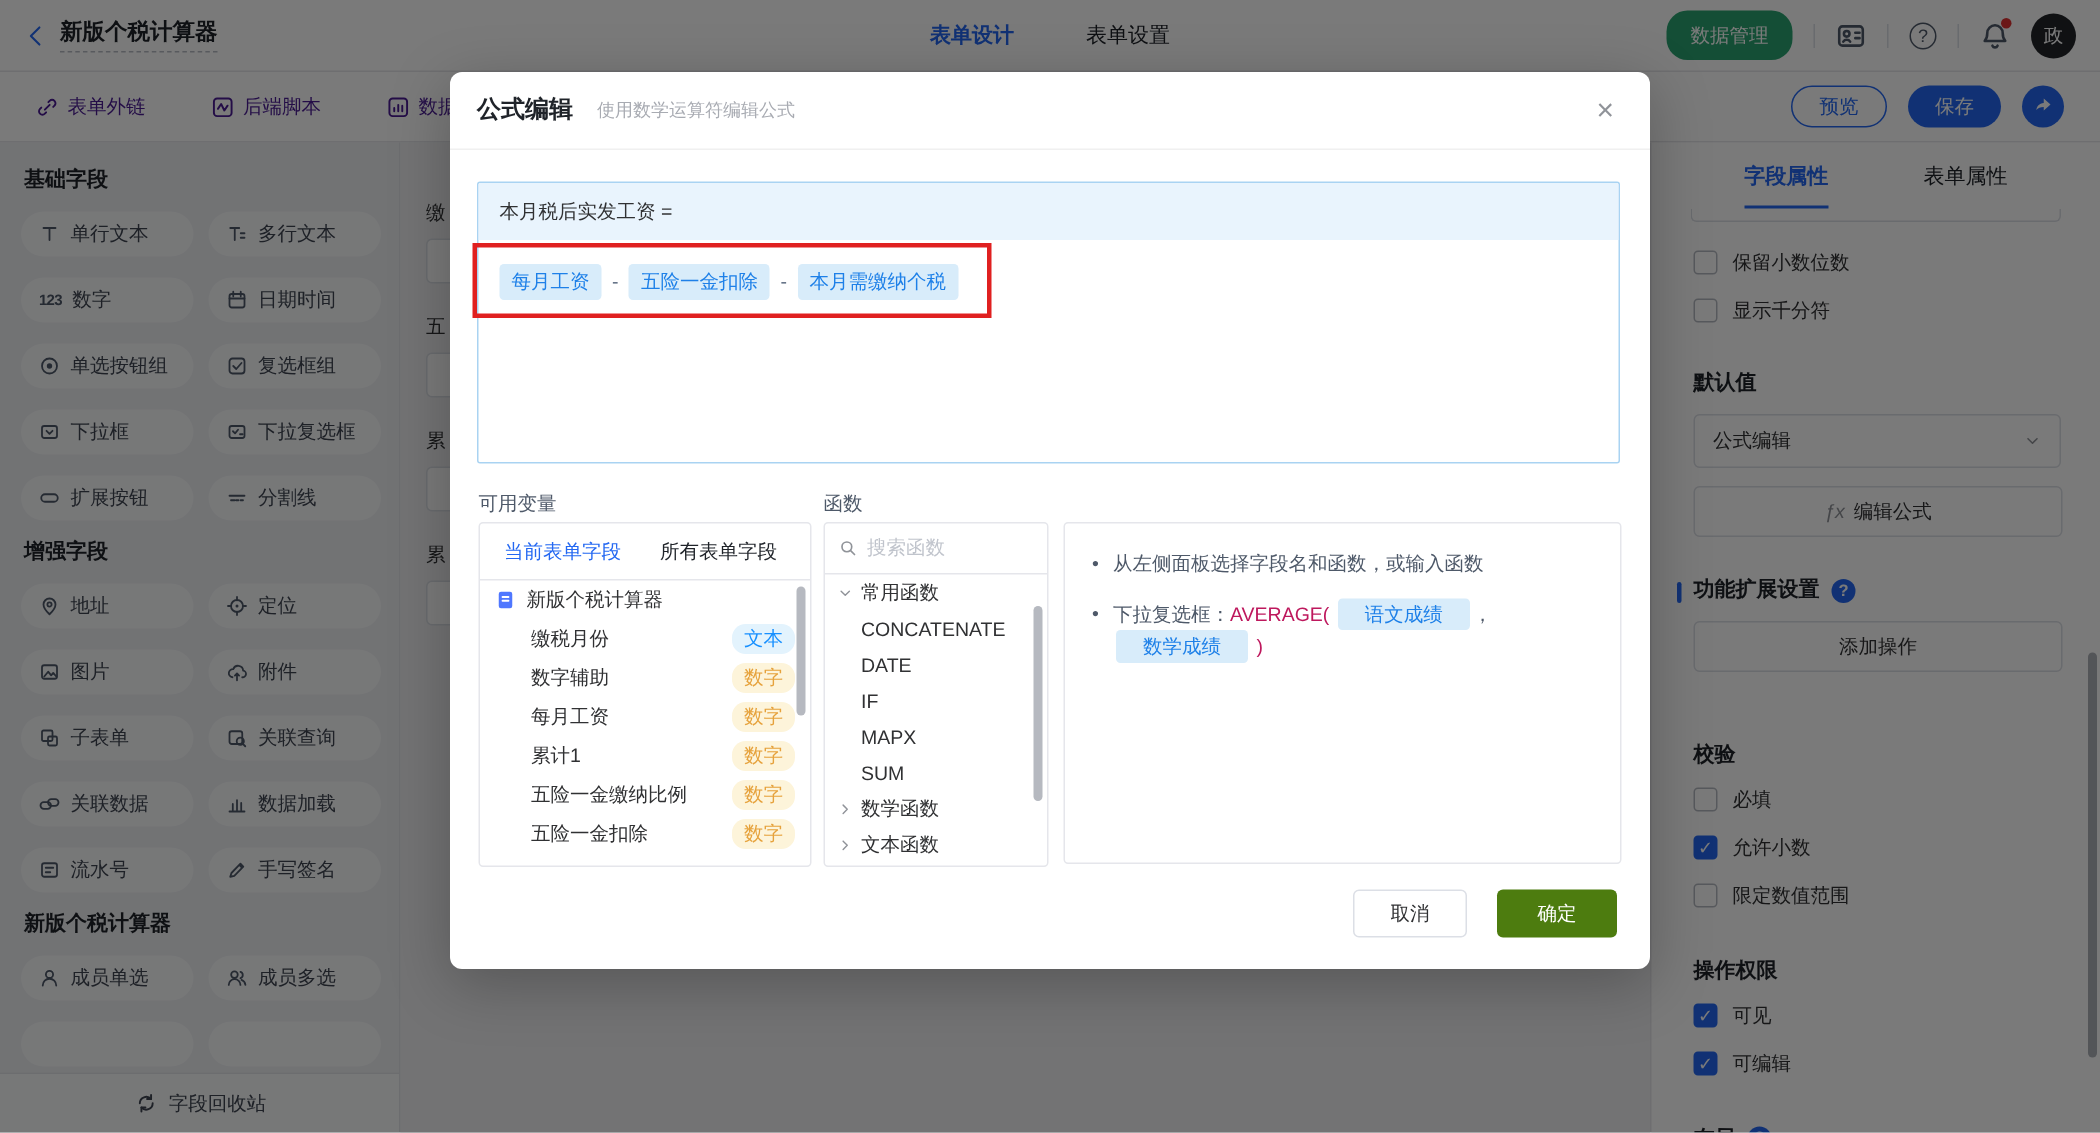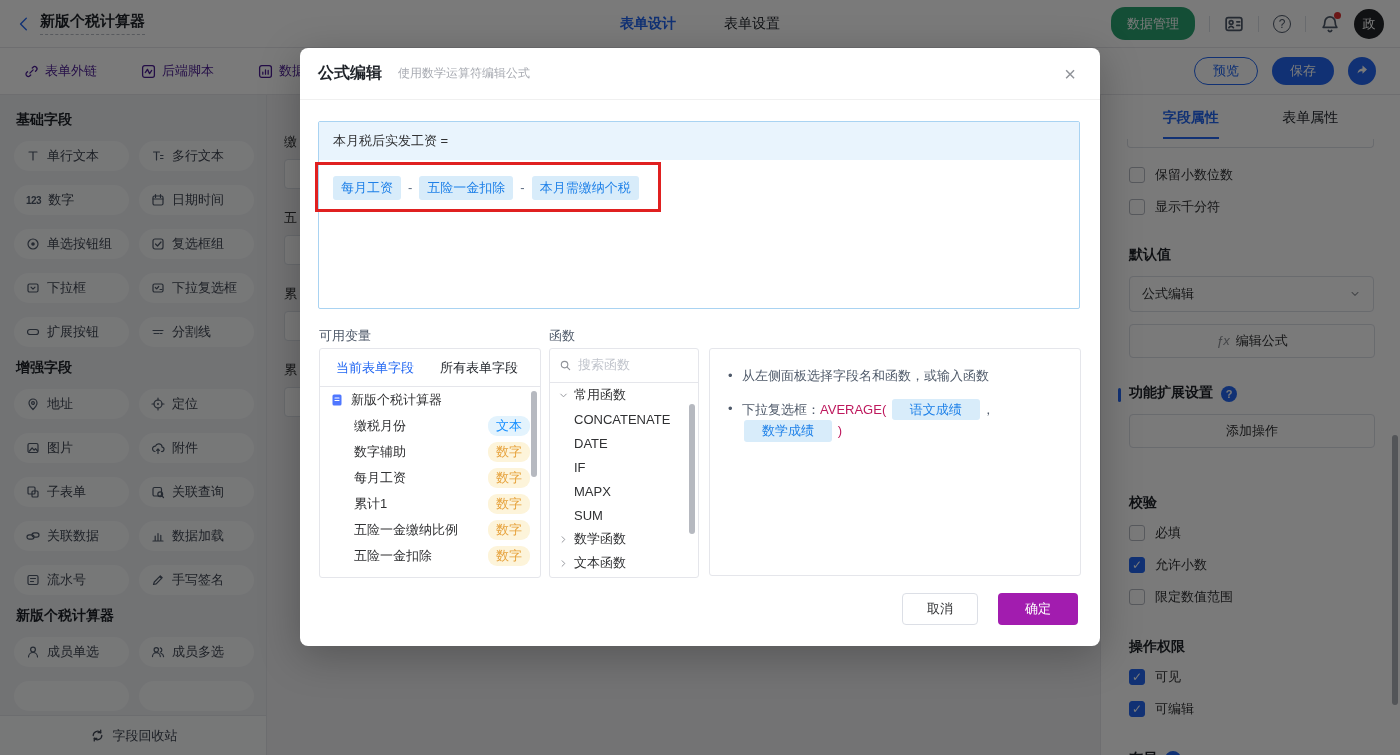--- a/index.html
+++ b/index.html
@@ -105,21 +105,21 @@
   .grp-row .chev{width:11px;height:11px;color:#909399;flex:none}
   .fn-row{height:24px;display:flex;align-items:center;padding:0 0 0 24px;cursor:pointer;color:#303133}
   .fscroll{position:absolute;right:3px;top:55px;width:6px;height:130px;border-radius:3px;background:#b6b9c0}
   .helpp{left:409px;width:372px;height:228px;padding:17px 18px;color:#4e5969;line-height:1.5}
   .tip{position:relative;padding-left:14px;margin-bottom:13px}
   .tip::before{content:"•";position:absolute;left:0;color:#4e5969}
   .fn-purple{color:#be185d}
   .chip.sm{padding:1px 18px;margin:0 2px}
   .m-foot{position:absolute;right:22px;top:545px;display:flex;gap:20px}
   .btn-cancel{width:76px;height:32px;border:1px solid #dcdfe6;border-radius:4px;background:#fff;color:#303133;font-size:13px;cursor:pointer}
-  .btn-ok{width:80px;height:32px;border:none;border-radius:4px;background:#a21caf;color:#fff;font-size:13px;cursor:pointer}
+  .btn-ok{width:80px;height:32px;border:none;border-radius:4px;background:#4d7c0f;color:#fff;font-size:13px;cursor:pointer}
 </style>
 </head>
 <body>
 
 <svg width="0" height="0" style="position:absolute" aria-hidden="true">
   <defs>
     <g id="d-t1">
         <path d="M3 3h8M7 3v8"></path>
       </g>
     <g id="d-t2">

